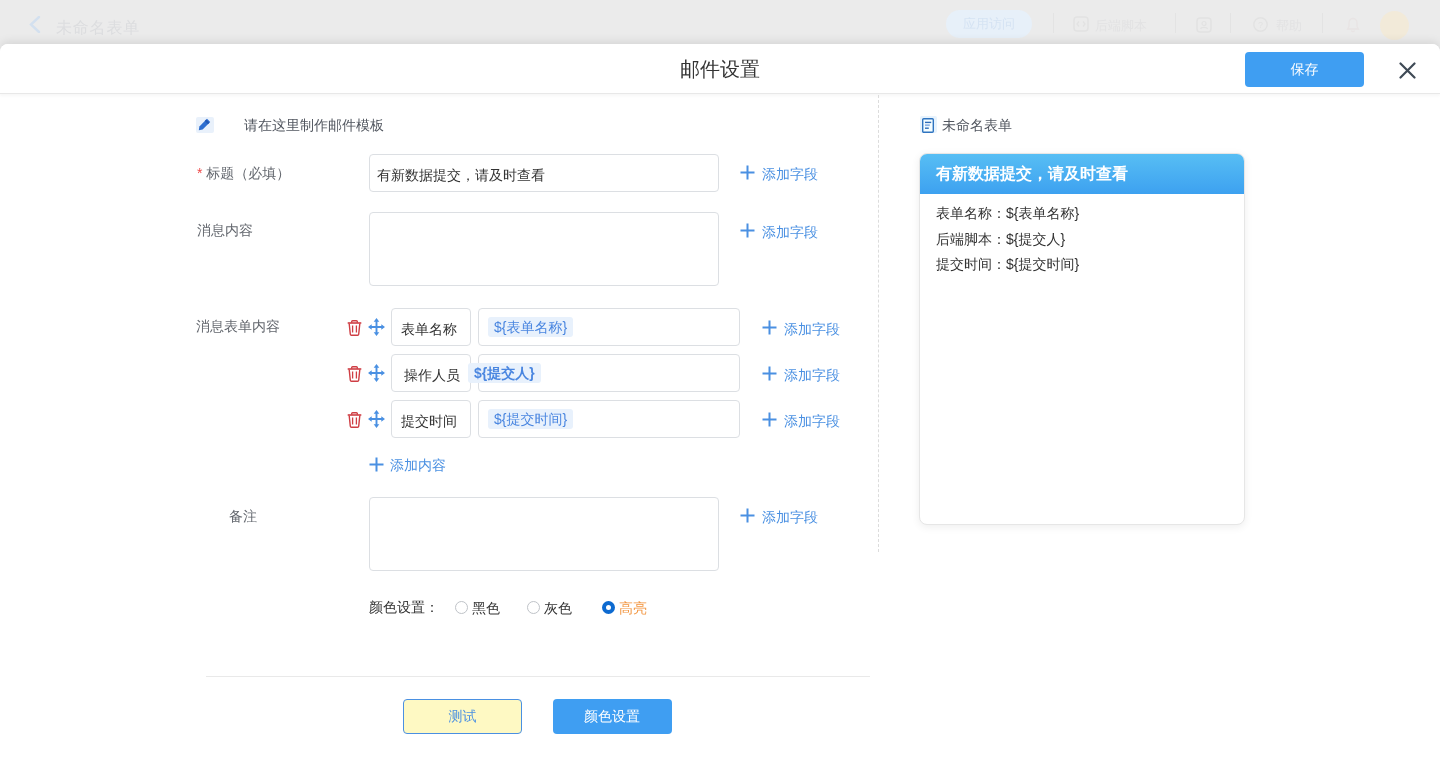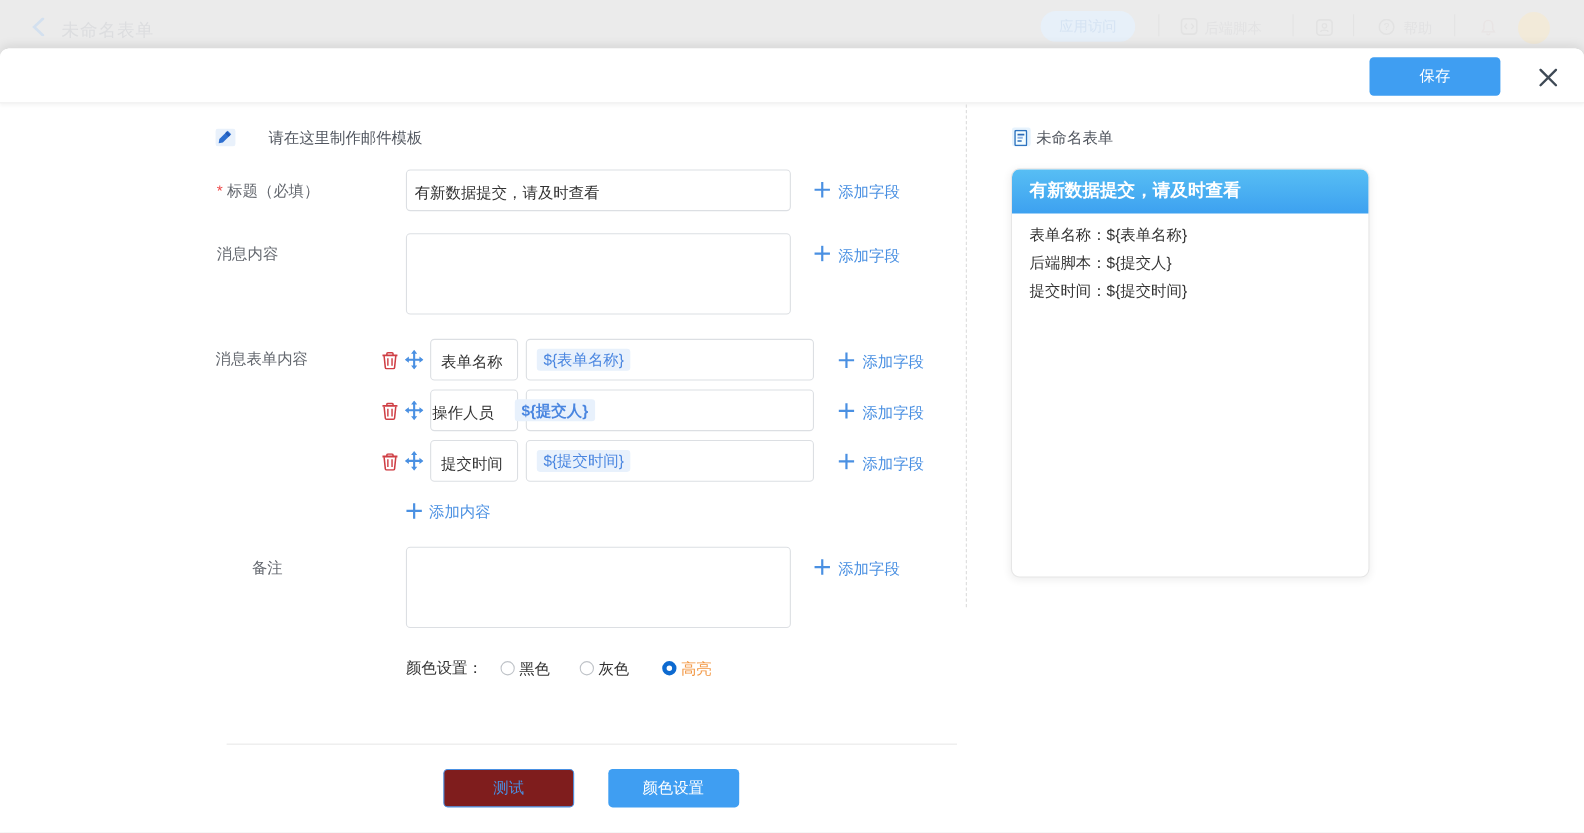--- a/index.html
+++ b/index.html
@@ -29,21 +29,21 @@
 .radio.on { border:4px solid #0d6ad0; }
 
 
 #card { position:absolute; left:919px; top:109px; width:326px; height:372px; background:#fff; border:1px solid #e6e6e6; border-radius:8px; box-shadow:0 2px 8px rgba(0,0,0,0.07); }
 #cardhead { position:absolute; top:0; left:0; right:0; height:40px; border-radius:7px 7px 0 0; background:linear-gradient(180deg,#57bef4,#3da1f0); color:#fff; font-size:16px; font-weight:bold; line-height:40px; padding-left:16px; }
 .cardline { position:absolute; left:16px; font-size:14px; color:#333; white-space:nowrap; }
 
 
 #vdash { position:absolute; left:878px; top:51px; height:457px; width:0; border-left:1px dashed #dcdcdc; }
 
-.btn-outline { position:absolute; width:119px; height:35px; border:1px solid #4a90e2; border-radius:4px; color:#4a90e2; font-size:14px; line-height:33px; text-align:center; background:#7f1d1d; }
+.btn-outline { position:absolute; width:119px; height:35px; border:1px solid #4a90e2; border-radius:4px; color:#4a90e2; font-size:14px; line-height:33px; text-align:center; background:#fef9c3; }
 .btn-fill { position:absolute; width:119px; height:35px; background:#3f9ef2; border-radius:4px; color:#fff; font-size:14px; line-height:35px; text-align:center; }
 </style>
 </head>
 <body>
 
 <div id="topbar">
   <svg class="abs" style="left:29px;top:16px" width="12" height="17" viewBox="0 0 12 17">
       <path d="M10 1 L2 8.5 L10 16" stroke="#d3e0ef" stroke-width="2.4" fill="none" stroke-linecap="round"></path>
     </svg>
   <div class="faint-txt" style="left:56px;top:17.5px;font-size:16px;letter-spacing:0.8px;">未命名表单</div>
@@ -69,20 +69,21 @@
   <div class="sep" style="left:1322px;"></div>
   <svg class="abs" style="left:1346px;top:17px" width="14" height="16" viewBox="0 0 14 16">
       <path d="M7 1.5 C4.2 1.5 3 3.6 3 6 L3 9.5 L1.5 12 L12.5 12 L11 9.5 L11 6 C11 3.6 9.8 1.5 7 1.5 Z" stroke="#e8e4e4" fill="none" stroke-width="1.3"></path>
       <path d="M5.5 13.5 C6 15 8 15 8.5 13.5" stroke="#e8e4e4" fill="none" stroke-width="1.2"></path>
     </svg>
   <div class="abs" style="left:1380px;top:11px;width:29px;height:29px;border-radius:50%;background:#f2ead9;"></div>
 </div>
 
 <div id="modal">
   <div id="mheader"></div>
+  <div id="mtitle">邮件设置</div>
   <div id="savebtn">保存</div>
   <svg class="abs" style="left:1399px;top:18px" width="17" height="17" viewBox="0 0 17 17">
       <path d="M1.5 1.5 L15.5 15.5 M15.5 1.5 L1.5 15.5" stroke="#3f4a56" stroke-width="2.2" stroke-linecap="round"></path>
     </svg>
 
   <div id="vdash"></div>
 
   <div class="abs" style="left:196px;top:72.5px;width:17.5px;height:16.5px;background:#e9f1fb;border-radius:2px;"></div>
   <svg class="abs" style="left:198px;top:74px" width="13" height="13" viewBox="0 0 13 13">
       <path d="M9.0 0.8 L12.2 4.0 L4.6 11.6 L0.8 12.2 L1.4 8.4 Z" fill="#2e6fd0"></path>
@@ -127,21 +128,21 @@
   <svg class="abs" style="left:347px;top:322px" width="15" height="16" viewBox="0 0 15 16">
       <path d="M4.7 2.8 V1.6 Q4.7 0.7 5.6 0.7 L9.4 0.7 Q10.3 0.7 10.3 1.6 V2.8" stroke="#cf3e44" fill="none" stroke-width="1.4"></path>
       <path d="M0.7 3 H14.3" stroke="#cf3e44" stroke-width="1.6"></path>
       <path d="M2.2 3.6 L3.3 14.2 Q3.4 15.2 4.4 15.2 L10.6 15.2 Q11.6 15.2 11.7 14.2 L12.8 3.6" stroke="#cf3e44" fill="none" stroke-width="1.4"></path>
       <path d="M5.6 5.6 V12.6 M9.4 5.6 V12.6" stroke="#cf3e44" stroke-width="1.3"></path>
     </svg>
   <svg class="abs" style="left:368px;top:320px" width="17" height="18" viewBox="0 0 17 18">
       <path d="M8.5 2.5 V15.5 M2 9 H15" stroke="#4a90e2" stroke-width="1.9" fill="none"></path>
       <path d="M8.5 0 L5.7 3.7 H11.3 Z M8.5 18 L5.7 14.3 H11.3 Z M0 9 L3.7 6.2 V11.8 Z M17 9 L13.3 6.2 V11.8 Z" fill="#4a90e2"></path>
     </svg>
-  <div class="inp" style="left:391px;top:310px;width:80px;height:38px;line-height:40px;padding-left:1px;">操作人员</div>
+  <div class="inp" style="left:391px;top:310px;width:80px;height:38px;line-height:40px;padding-left:12px;">操作人员</div>
   <div class="inp" style="left:478px;top:310px;width:262px;height:38px;"></div>
   <div class="tag" style="left:468px;top:319px;font-weight:bold;">${提交人}</div>
   <svg class="abs" style="left:761.5px;top:322px" width="15" height="15" viewBox="0 0 15 15">
       <path d="M7.5 0.5 V14.5 M0.5 7.5 H14.5" stroke="#4a90e2" stroke-width="2"></path>
     </svg>
   <div class="addlink" style="left:784px;top:323px;">添加字段</div>
 
   <svg class="abs" style="left:347px;top:368px" width="15" height="16" viewBox="0 0 15 16">
       <path d="M4.7 2.8 V1.6 Q4.7 0.7 5.6 0.7 L9.4 0.7 Q10.3 0.7 10.3 1.6 V2.8" stroke="#cf3e44" fill="none" stroke-width="1.4"></path>
       <path d="M0.7 3 H14.3" stroke="#cf3e44" stroke-width="1.6"></path>

